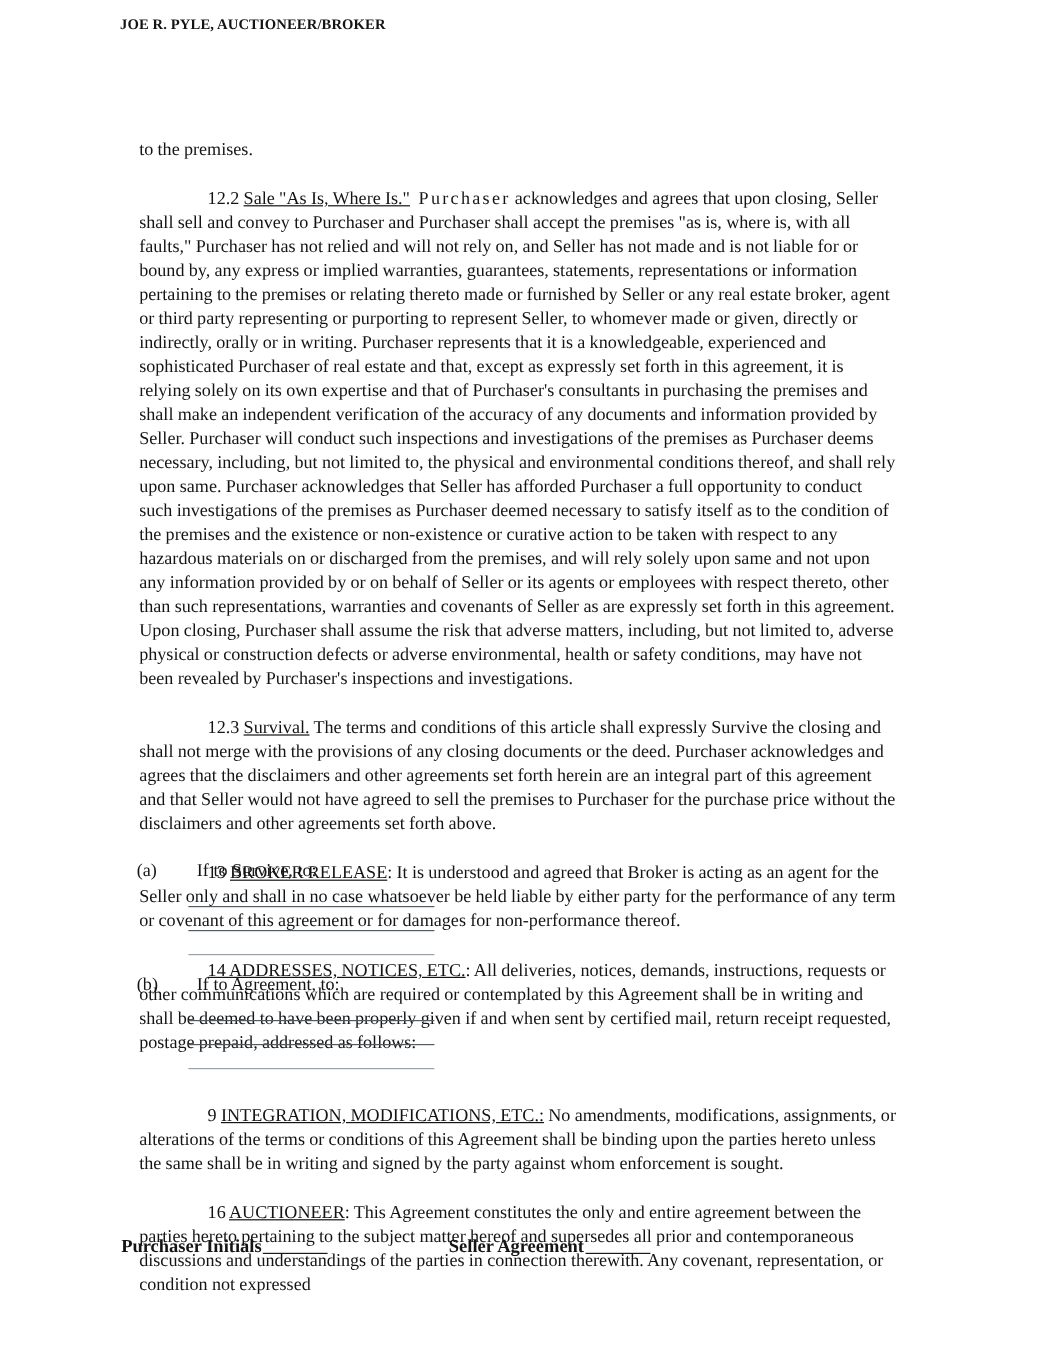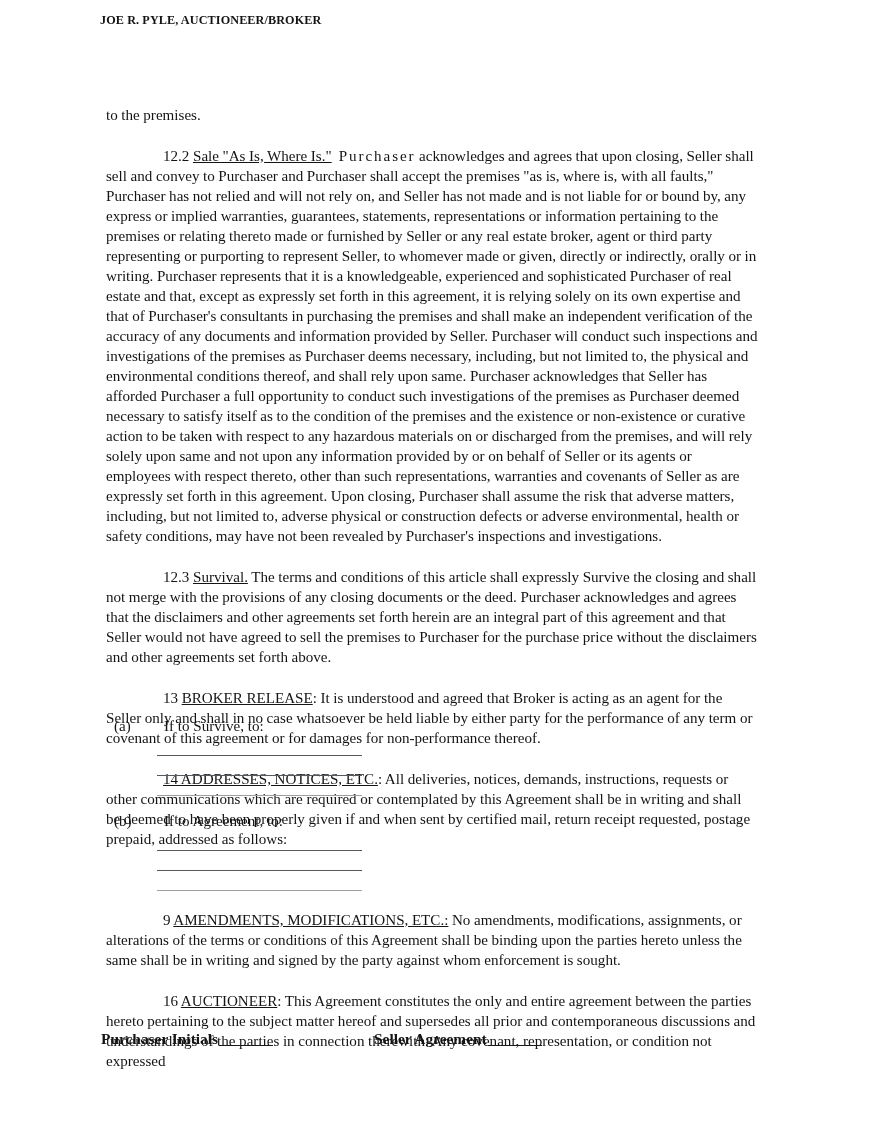--- a/index.html
+++ b/index.html
@@ -36,21 +36,21 @@
 
   
   .body-col {
     position: absolute;
     top: 100px;
     left: 101px;
     width: 663px;
   }
 
   p.para {
-    margin: 5px;
+    margin: 15px;
     font-size: 15.1px;
     line-height: 20.0px;
     text-align: left;
     text-indent: 0;
     word-spacing: -0.2px;
   }
   p.para.indent {
     text-indent: 57px;
   }
   p.gap-med { margin-top: 21px; }
@@ -151,21 +151,21 @@
       <span class="notice-text">If to Agreement, to:</span>
     </div>
     <div class="rule-stack">
       <div class="rule r1"></div>
       <div class="rule r2"></div>
       <div class="rule r3"></div>
     </div>
   </div>
 
   <div class="body-col" style="top:905px;">
-    <p class="para indent"><span>9 </span><span class="u">AMENDMENTS, MODIFICATIONS, ETC.:</span><span> No amendments, modifications, assignments, or alterations of the terms or conditions of this Agreement shall be binding upon the parties hereto unless the same shall be in writing and signed by the party against whom enforcement is sought.</span></p>
+    <p class="para indent"><span>9 </span><span class="u">INTEGRATION, MODIFICATIONS, ETC.:</span><span> No amendments, modifications, assignments, or alterations of the terms or conditions of this Agreement shall be binding upon the parties hereto unless the same shall be in writing and signed by the party against whom enforcement is sought.</span></p>
 
     <p class="para indent gap-med"><span>16 </span><span class="u">AUCTIONEER</span><span>: This Agreement constitutes the only and entire agreement between the parties hereto pertaining to the subject matter hereof and supersedes all prior and contemporaneous discussions and understandings of the parties in connection therewith. Any covenant, representation, or condition not expressed</span></p>
   </div>
 
   <div class="footer-initials">
     <span class="fi-item fi-purchaser"><span>Purchaser Initials</span><span class="fi-blank"></span></span>
     <span class="fi-item fi-seller"><span>Seller Agreement</span><span class="fi-blank"></span></span>
   </div>
 
 </div>

